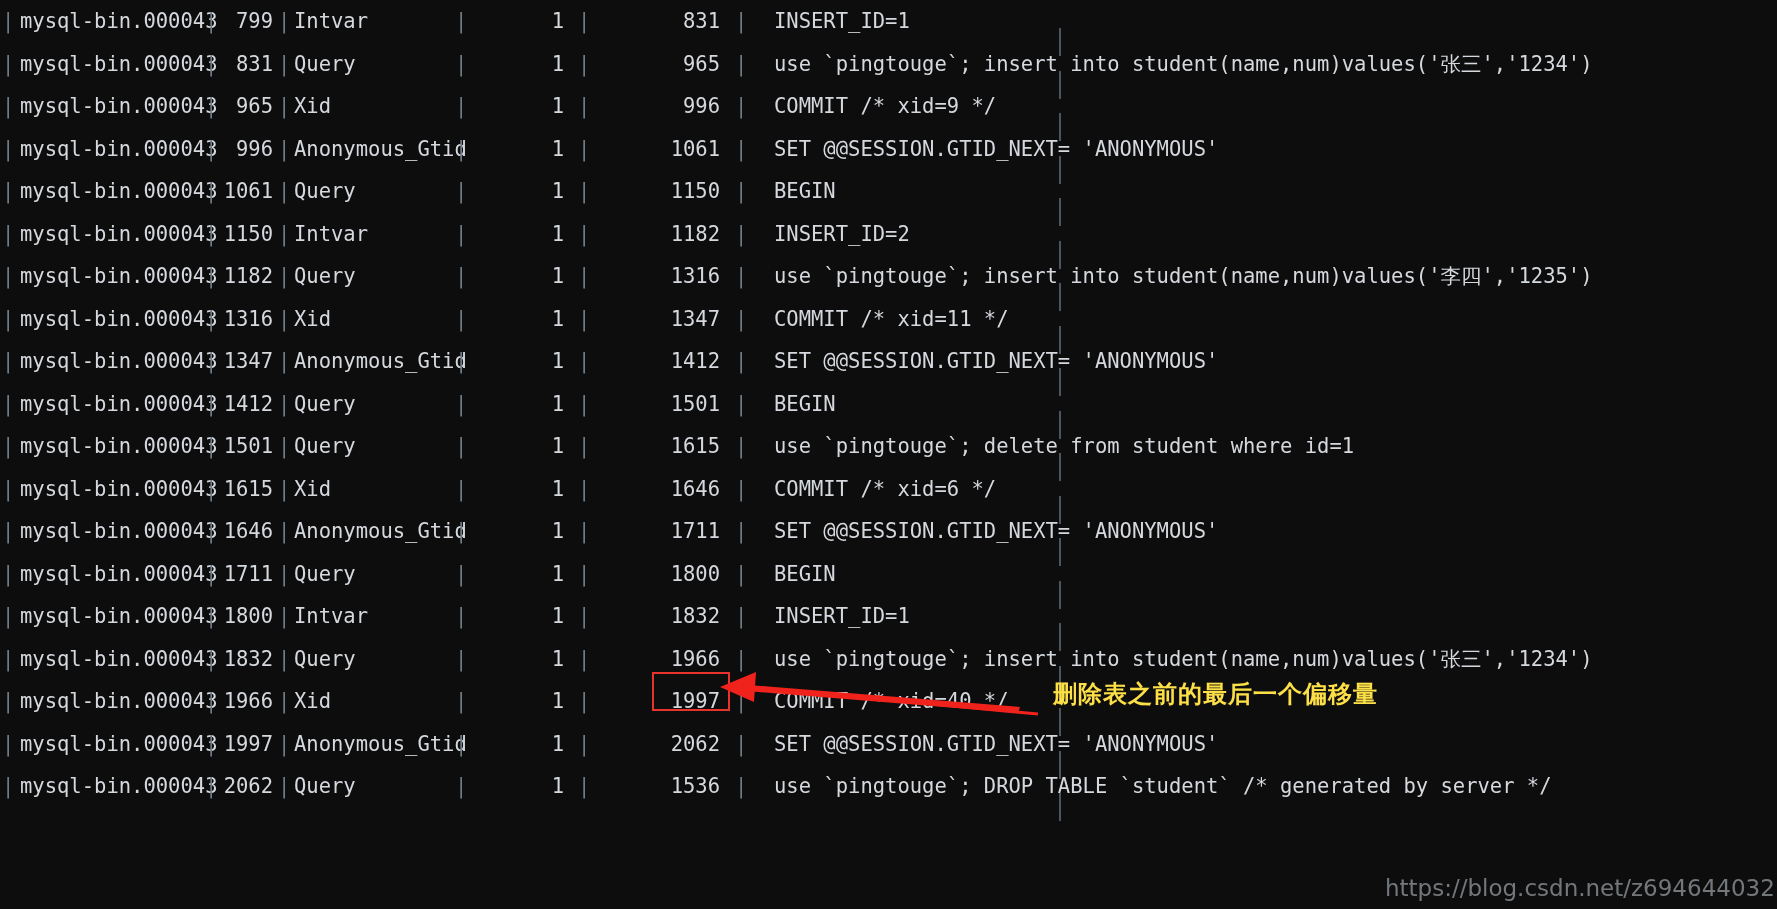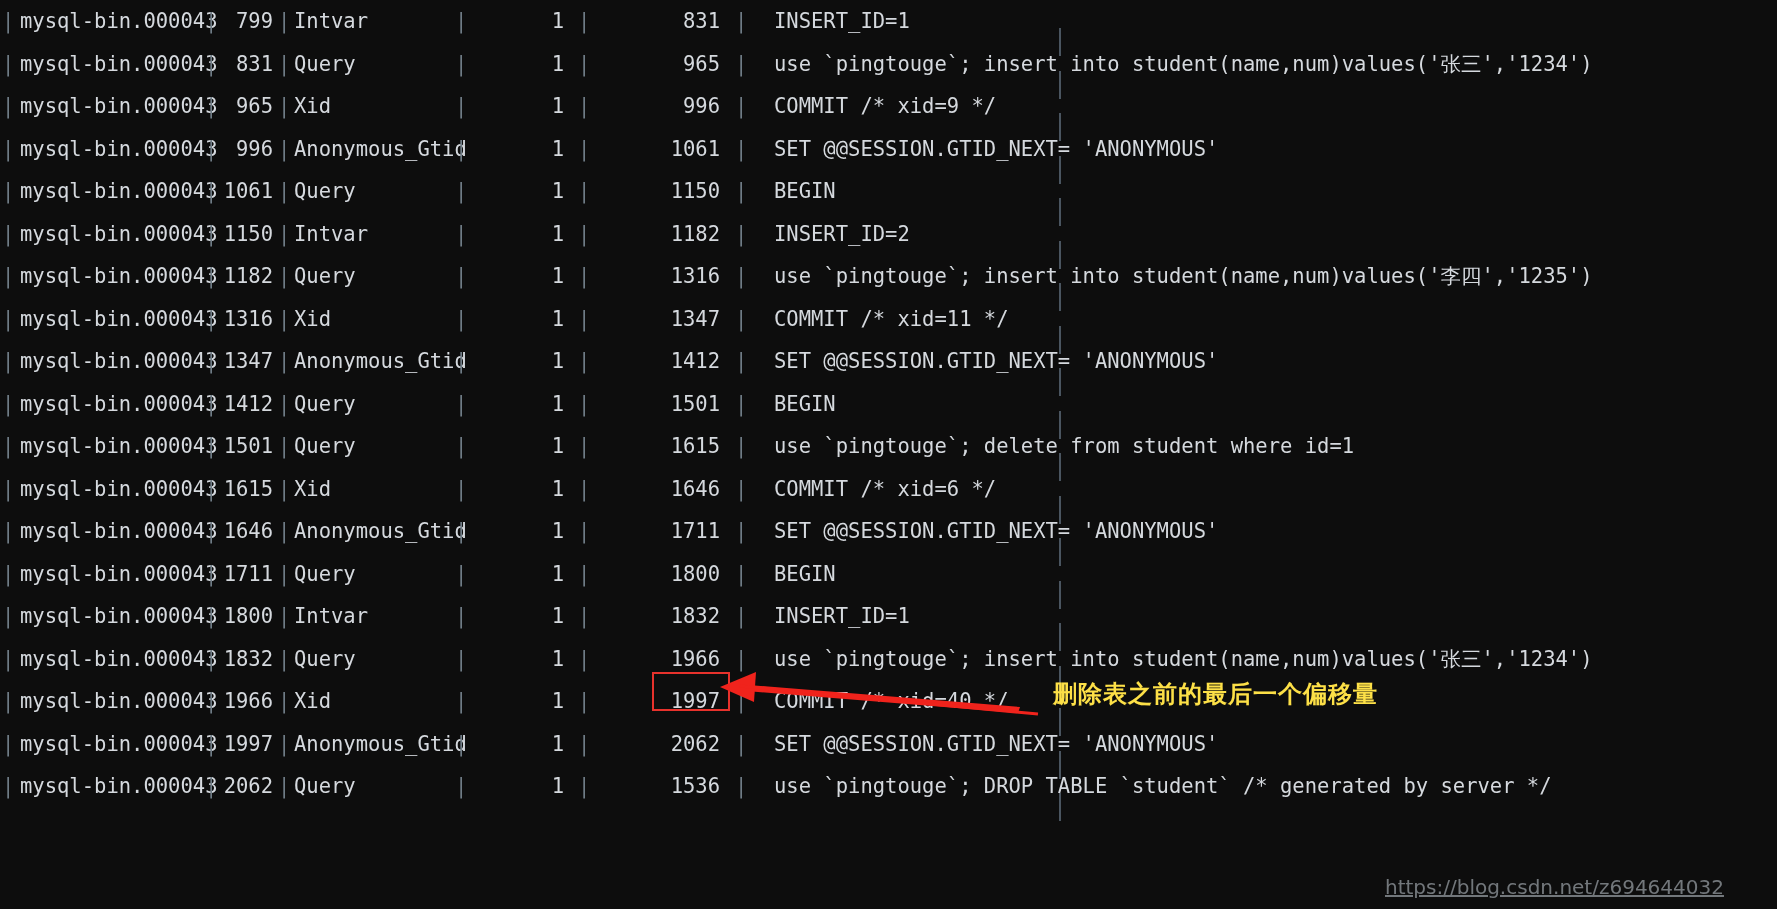--- a/index.html
+++ b/index.html
@@ -116,23 +116,22 @@
   }
 
   
   #watermark {
     position: absolute;
     left: 1385px;
     top: 875px;
     color: #9aa0a6;
     opacity: .72;
     font-family: "DejaVu Sans", "Liberation Sans", sans-serif;
-    font-size: 20px;
+    font-size: 23px;
     white-space: nowrap;
-    text-decoration: underline;
   }
 </style>
 </head>
 <body>
 
 <div id="terminal">
 
   <div id="rows">
       <div class="row">
         <span class="pipe c-pipe0">|</span>

